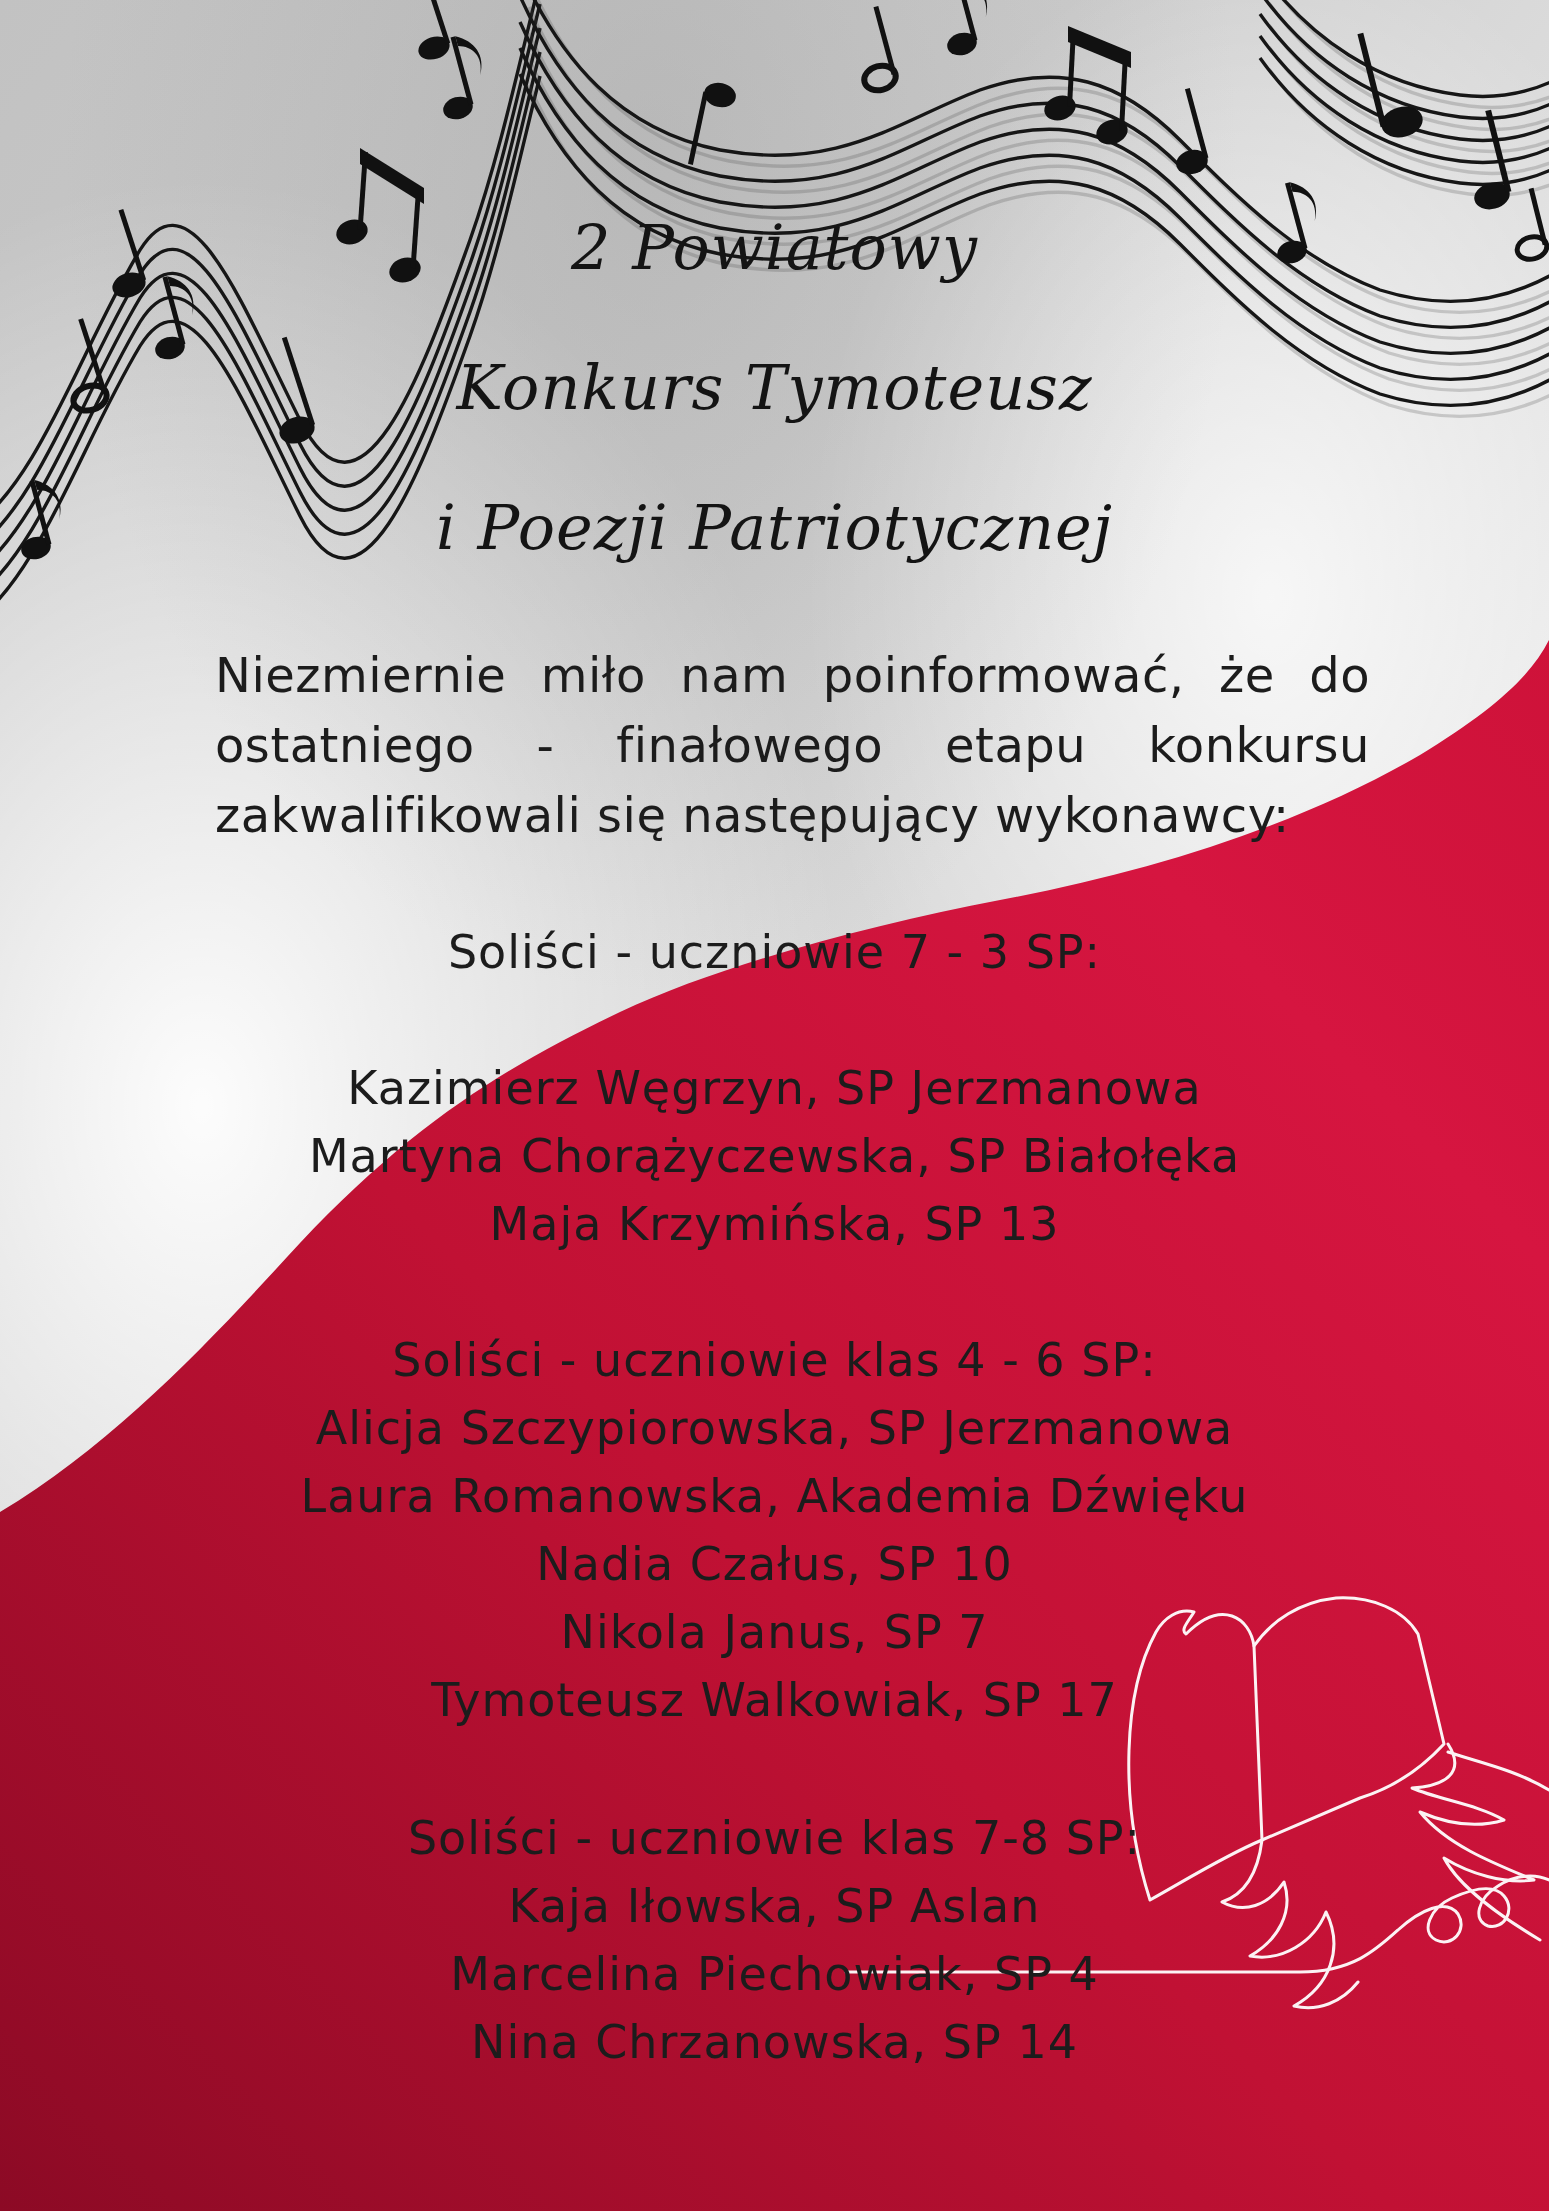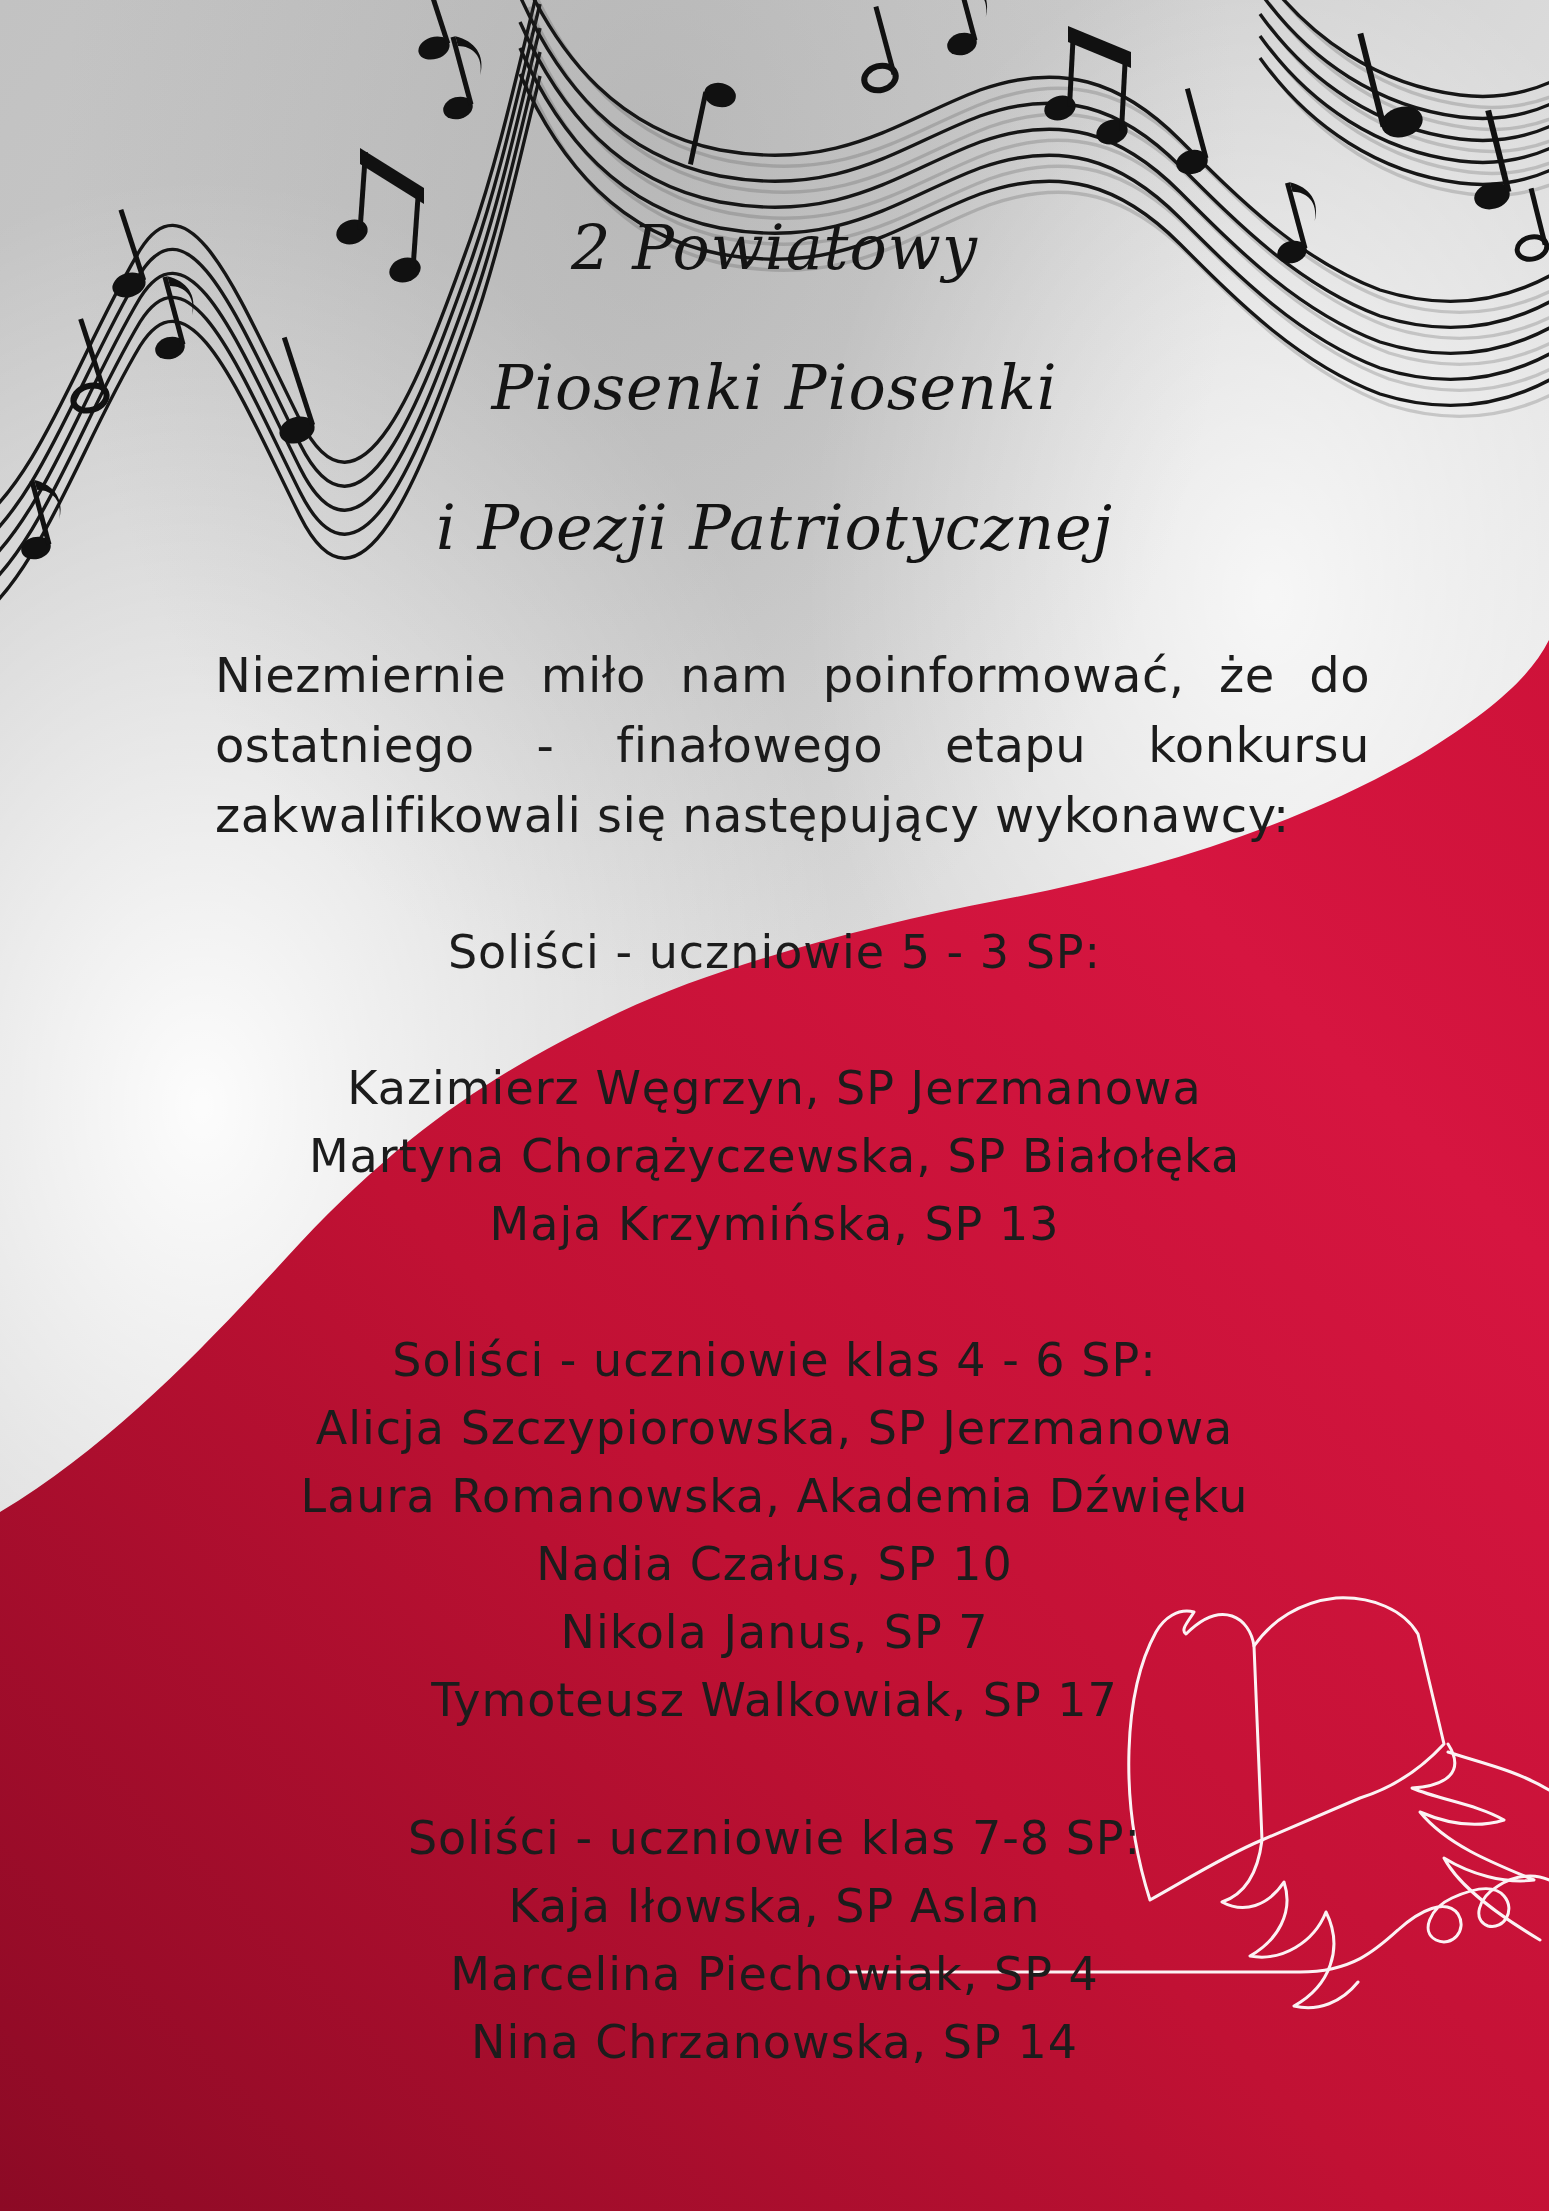--- a/index.html
+++ b/index.html
@@ -214,30 +214,30 @@
 
       <path d="M 1549,1790 C 1516,1770 1478,1762 1448,1752 M 1448,1744 C 1466,1772 1446,1786 1412,1788 C 1440,1800 1476,1804 1504,1820 C 1478,1828 1448,1824 1420,1812 C 1446,1844 1490,1862 1534,1880 C 1504,1884 1470,1874 1444,1858 C 1460,1888 1500,1916 1540,1940"></path>
 
       <path d="M 1262,1840 C 1258,1872 1246,1894 1222,1902 C 1244,1914 1268,1906 1284,1882 C 1294,1912 1278,1940 1250,1956 C 1282,1962 1314,1942 1326,1912 C 1344,1948 1330,1986 1294,2006 C 1318,2012 1342,2002 1358,1982"></path>
 
       <path d="M 846,1972 L 1300,1972 C 1352,1972 1376,1950 1398,1930 C 1420,1910 1446,1898 1458,1914 C 1468,1930 1452,1948 1436,1940 C 1420,1932 1430,1908 1452,1898 C 1474,1888 1494,1884 1504,1896 C 1516,1910 1504,1930 1488,1926 C 1472,1920 1478,1898 1498,1886 C 1516,1874 1536,1874 1549,1880"></path>
     </g>
   </svg>
 
   <div class="txt title-line" style="top:213px">2 Powiatowy</div>
-  <div class="txt title-line" style="top:353px">Piosenki Piosenki</div>
+  <div class="txt title-line" style="top:353px">Konkurs Tymoteusz</div>
   <div class="txt title-line" style="top:493px">i Poezji Patriotycznej</div>
 
   <div class="para" style="top:640px">
     <div class="p-line">Niezmiernie miło nam poinformować, że do</div>
     <div class="p-line">ostatniego - finałowego etapu konkursu</div>
     <div class="p-line last">zakwalifikowali się następujący wykonawcy:</div>
   </div>
 
-  <div class="txt s-line" style="top:918px">Soliści - uczniowie 5 - 3 SP:</div>
+  <div class="txt s-line" style="top:918px">Soliści - uczniowie 7 - 3 SP:</div>
   <div class="txt s-line" style="top:1054px">Kazimierz Węgrzyn, SP Jerzmanowa</div>
   <div class="txt s-line" style="top:1122px">Martyna Chorążyczewska, SP Białołęka</div>
   <div class="txt s-line" style="top:1190px">Maja Krzymińska, SP 13</div>
 
   <div class="txt s-line" style="top:1326px">Soliści - uczniowie klas 4 - 6 SP:</div>
   <div class="txt s-line" style="top:1394px">Alicja Szczypiorowska, SP Jerzmanowa</div>
   <div class="txt s-line" style="top:1462px">Laura Romanowska, Akademia Dźwięku</div>
   <div class="txt s-line" style="top:1530px">Nadia Czałus, SP 10</div>
   <div class="txt s-line" style="top:1598px">Nikola Janus, SP 7</div>
   <div class="txt s-line" style="top:1666px">Tymoteusz Walkowiak, SP 17</div>

